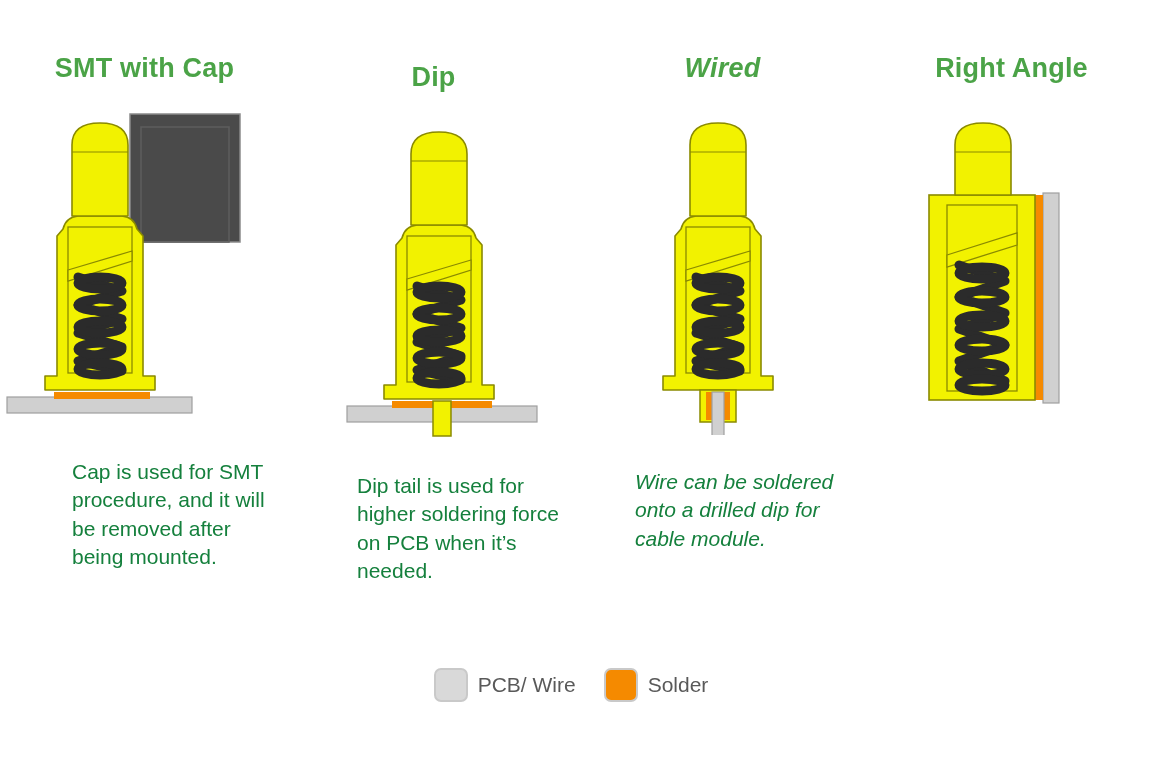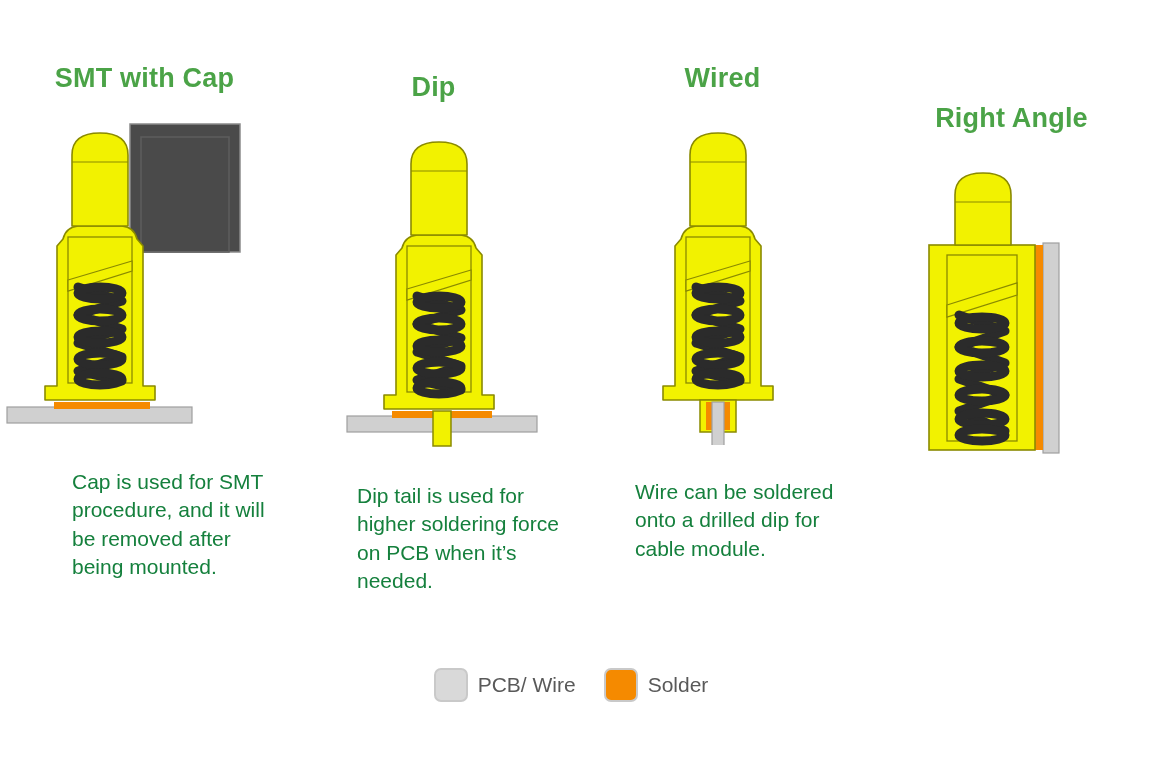--- a/index.html
+++ b/index.html
@@ -5,25 +5,25 @@
   html,body{margin:0;padding:0;}
   body{
     width:1158px;height:777px;
     background:#ffffff;
     font-family:"Liberation Sans", sans-serif;
     position:relative;
     overflow:hidden;
   }
   .stage{position:absolute;inset:0;}
 
-  .col{position:absolute;top:10px;width:289px;height:723px;}
+  .col{position:absolute;top:0;width:289px;height:723px;}
   .col-0{left:0;}
   .col-1{left:289px;margin-top:9px;}
-  .col-2{left:578px;}
-  .col-3{left:867px;margin-top:40px;}
+  .col-2{left:578px;font-style:italic;}
+  .col-3{left:867px;}
 
   .heading{
     position:absolute;
     top:55px;
     width:100%;
     text-align:center;
     font-size:27px;
     font-weight:bold;
     color:#4ba347;
     letter-spacing:.2px;

